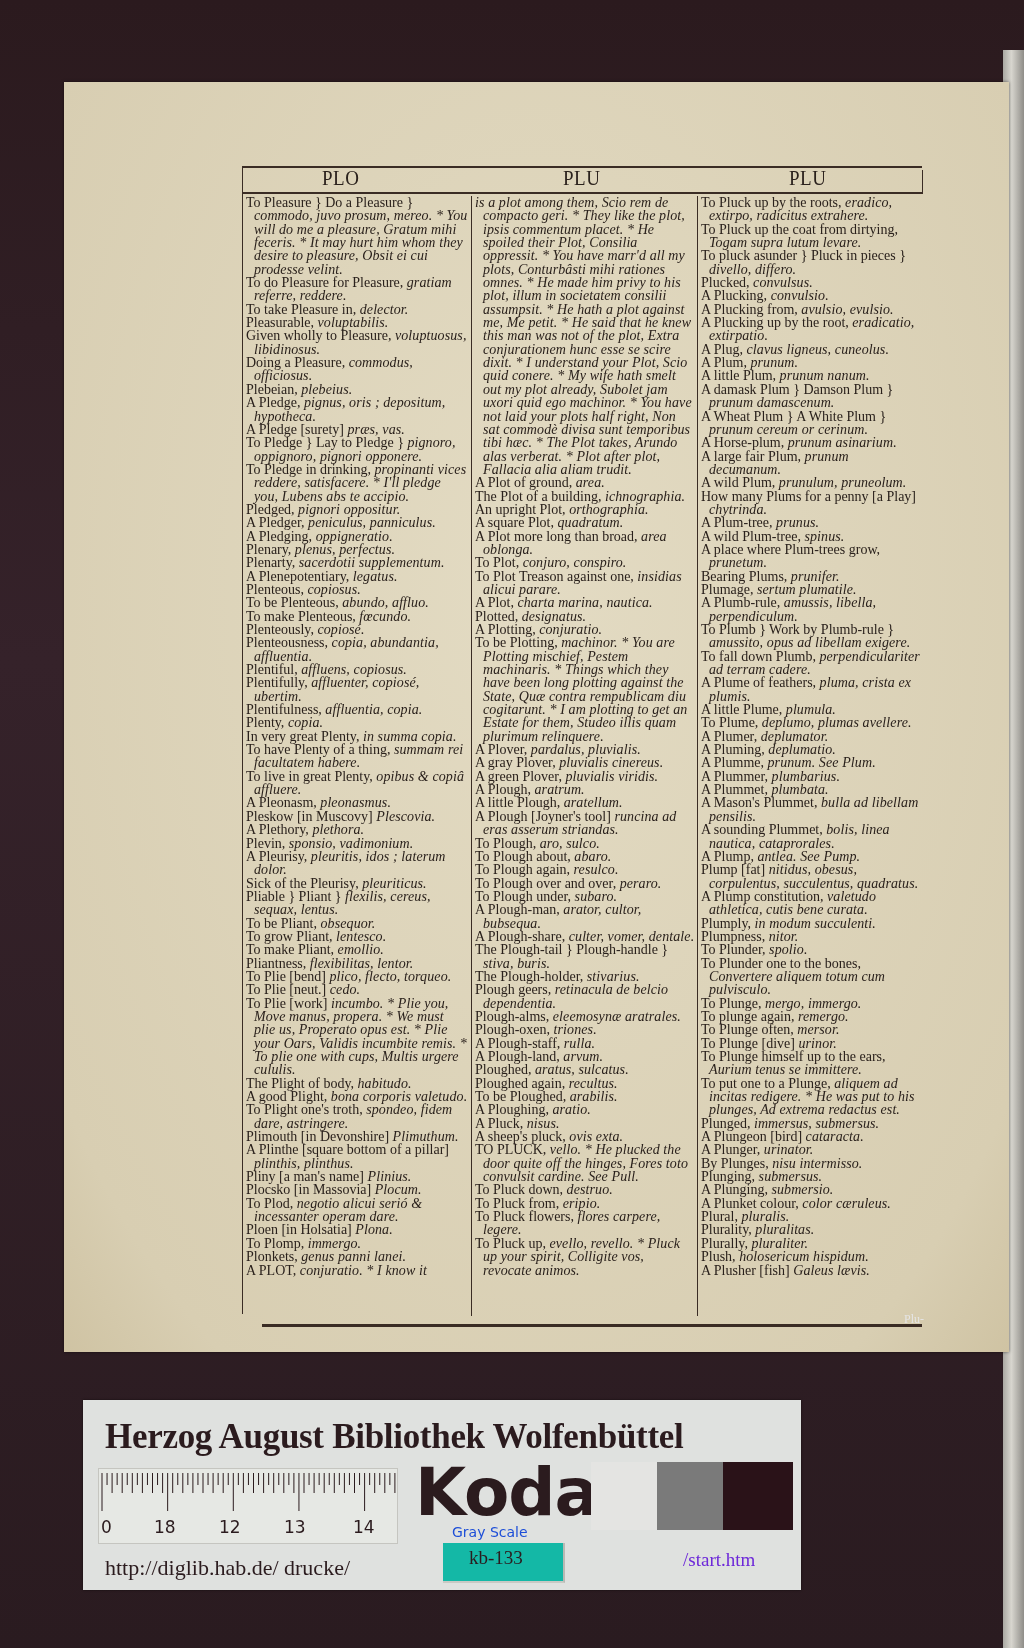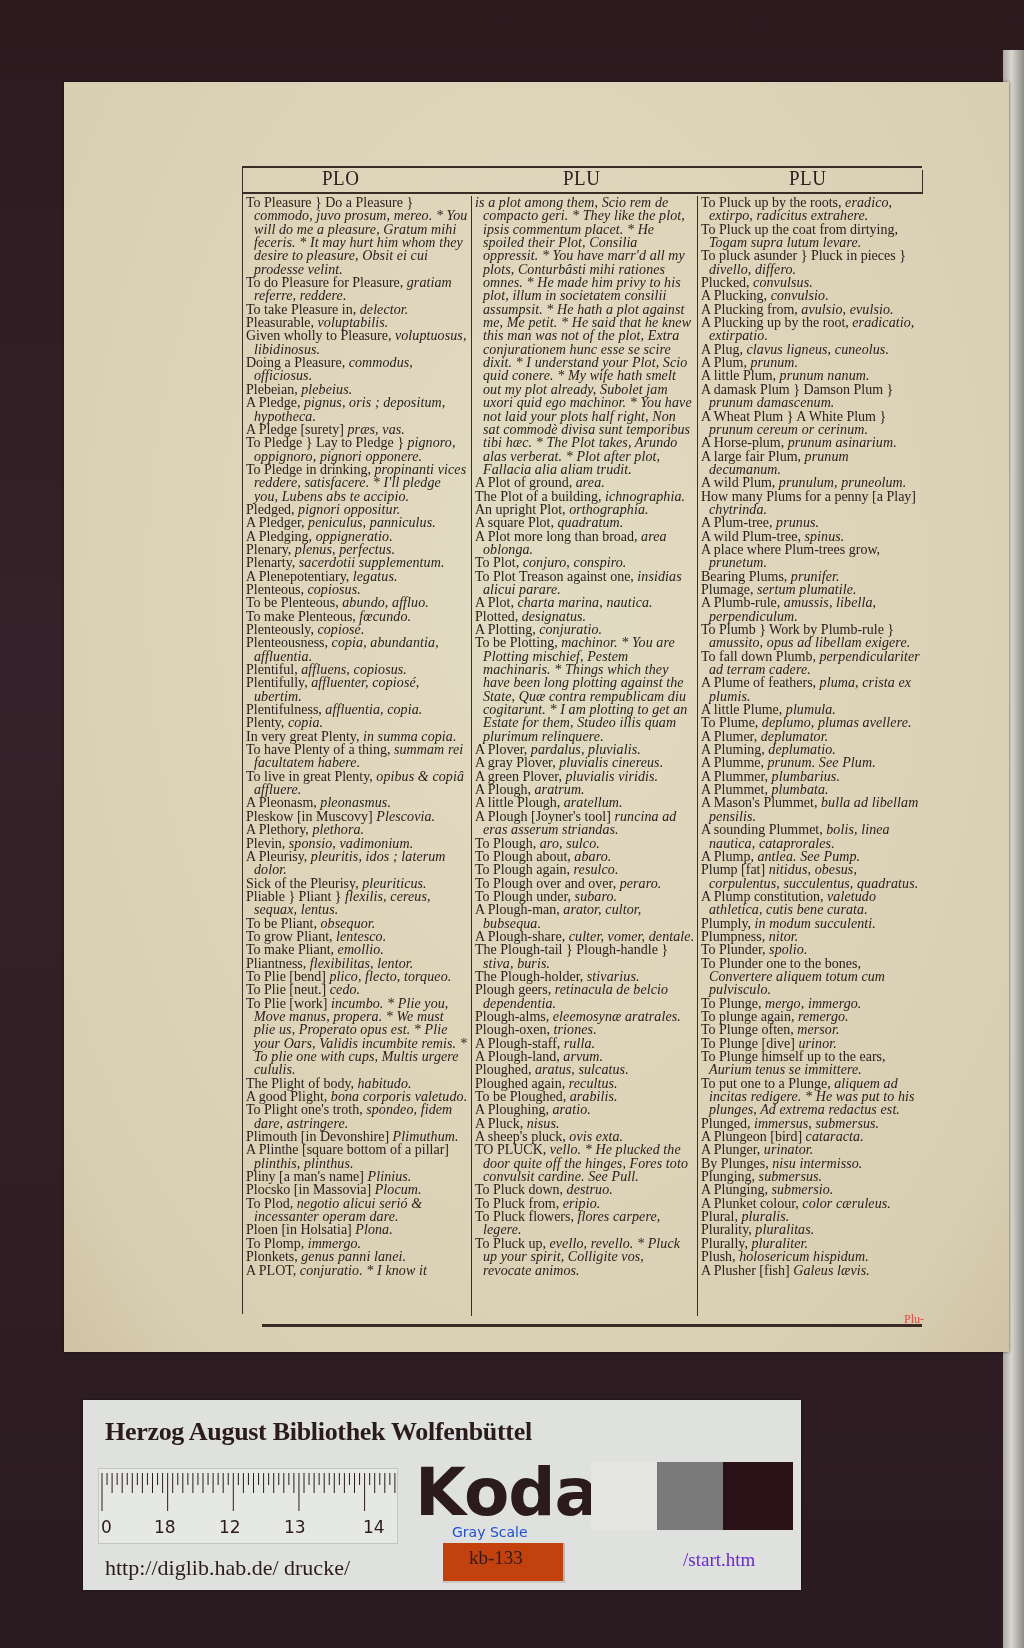--- a/index.html
+++ b/index.html
@@ -48,29 +48,29 @@
   .column {
     position:absolute; top:30px;
     font-family:"Liberation Serif", serif; font-size:14px; line-height:13.35px;
     color:#2a211c;
   }
   .entry { margin:0; padding-left:8px; text-indent:-8px; }
   .entry .en { font-style:normal; }
   .entry .la { font-style:italic; letter-spacing:0.1px; }
   .catch {
     position:absolute; right:-2px; top:1146px; font-family:"Liberation Serif", serif;
-    font-size:12px; color:#ef4444;
+    font-size:12px; color:#e5e5e5;
   }
   .card {
     position:absolute; left:83px; top:1400px; width:718px; height:190px;
     background:#dfe1df; box-shadow:0 0 2px rgba(0,0,0,.6);
   }
   .card-title {
     position:absolute; left:22px; top:17px; font-family:"Liberation Serif", serif;
-    font-weight:bold; font-size:26px; color:#2b1b1e; letter-spacing:-0.3px;
+    font-weight:bold; font-size:35px; color:#2b1b1e; letter-spacing:-0.3px;
   }
   .ruler {
     position:absolute; left:15px; top:68px; width:298px; height:74px;
     background:#e6e8e4; border:1px solid #c5c5c0;
   }
   .ruler-ticks { position:absolute; left:0; top:2px; width:298px; height:44px; }
   .ruler-labels { position:absolute; left:0; top:48px; width:298px; height:22px; }
   .ruler-label {
     position:absolute; font-family:"DejaVu Sans", sans-serif; font-size:17px; color:#2b1b1e;
   }
@@ -85,21 +85,21 @@
   .swatch { position:absolute; top:62px; height:68px; }
   .sw1 { left:508px; width:66px; background:#e4e4e2; }
   .sw2 { left:574px; width:66px; background:#7a7a7a; }
   .sw3 { left:640px; width:70px; background:#2a1218; }
   .url {
     position:absolute; left:22px; top:155px; font-family:"Liberation Serif", serif;
     font-size:22px; color:#2b1b1e;
   }
   .kb-box {
     position:absolute; left:360px; top:143px; width:120px; height:38px;
-    background:#c2410c; border-right:2px solid #b9b9b4; border-bottom:2px solid #c9c9c4;
+    background:#14b8a6; border-right:2px solid #b9b9b4; border-bottom:2px solid #c9c9c4;
   }
   .kb-label {
     position:absolute; left:26px; top:4px; font-family:"Liberation Serif", serif;
     font-size:19px; color:#2b1b1e;
   }
   .start {
     position:absolute; left:600px; top:149px; font-family:"Liberation Serif", serif;
     font-size:19px; color:#6d28d9;
   }
 </style>
@@ -355,21 +355,21 @@
         <line x1="280.75" y1="2" x2="280.75" y2="14" stroke="#2b1b1e" stroke-width="1"></line>
         <line x1="285.8" y1="2" x2="285.8" y2="22" stroke="#2b1b1e" stroke-width="1"></line>
         <line x1="290.84999999999997" y1="2" x2="290.84999999999997" y2="14" stroke="#2b1b1e" stroke-width="1"></line>
         <line x1="295.9" y1="2" x2="295.9" y2="22" stroke="#2b1b1e" stroke-width="1"></line>
       </svg>
     <div class="ruler-labels">
       <span class="ruler-label" style="left:2px">0</span>
       <span class="ruler-label" style="left:55px">18</span>
       <span class="ruler-label" style="left:120px">12</span>
       <span class="ruler-label" style="left:185px">13</span>
-      <span class="ruler-label" style="left:264px">14</span>
+      <span class="ruler-label" style="left:254px">14</span>
     </div>
   </div>
   <div class="kodak">Kodak</div>
   <div class="gray-scale">Gray Scale</div>
   <div class="swatch sw1"></div>
   <div class="swatch sw2"></div>
   <div class="swatch sw3"></div>
   <div class="url">http://diglib.hab.de/ drucke/</div>
   <div class="kb-box">
     <span class="kb-label">kb-133</span>

